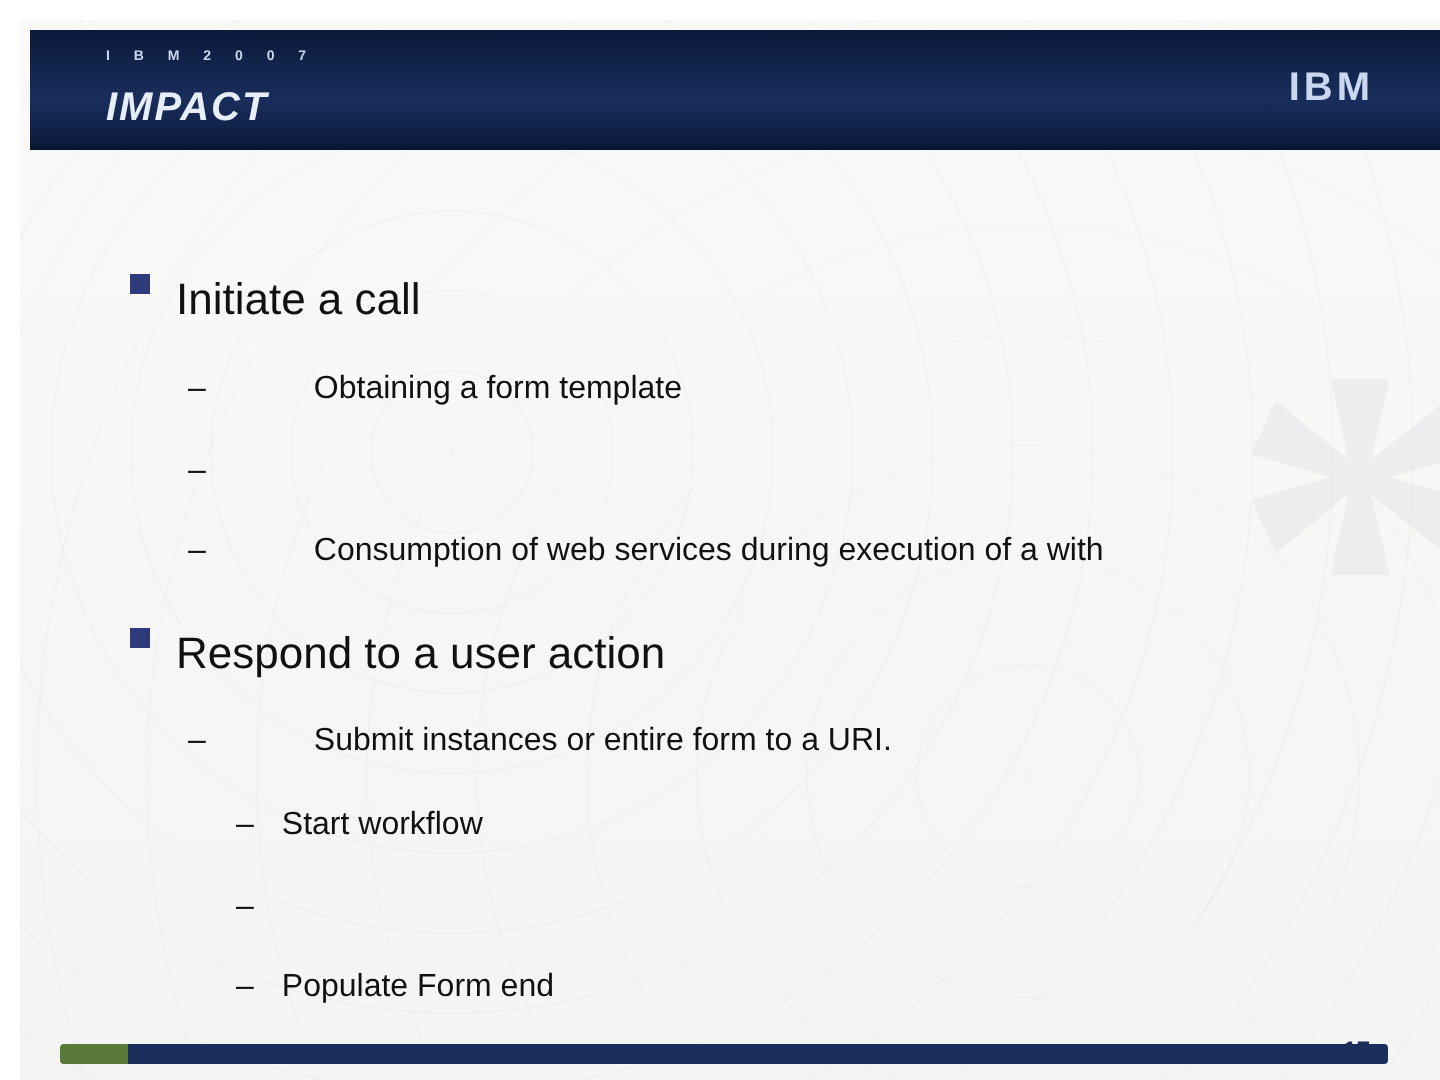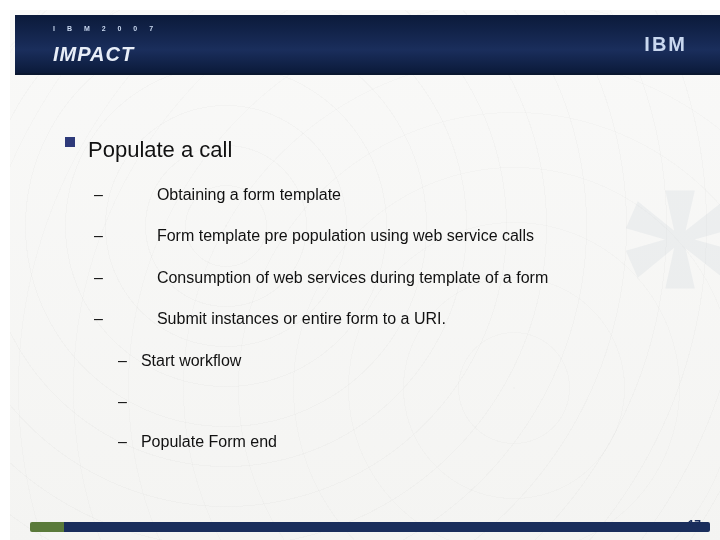--- a/index.html
+++ b/index.html
@@ -36,21 +36,21 @@
   .lvl2 .txt { font-size: 16px; color: #111; line-height: 1.35; margin-left: 40px; }
   .lvl3 { display: flex; align-items: flex-start; margin: 0 0 0 48px; }
   .lvl3 .dash { color: #111; font-size: 16px; margin: 2px 4px 0 0; flex: none; }
   .lvl3 .txt { font-size: 16px; color: #111; line-height: 1.35; text-align: center; }
   .watermark {
     position: absolute; right: -20px; top: 110px;
     font-size: 260px; font-weight: 900; color: rgba(120,140,170,0.08);
     font-family: Georgia, 'Times New Roman', serif;
   }
   .footer {
-    position: absolute; bottom: 14px; left: 20px; right: 20px; height: 22px;
+    position: absolute; bottom: 14px; left: 20px; right: 36px; height: 22px;
     display: flex; align-items: center; justify-content: flex-end;
   }
   .footer-bar {
     position: absolute; left: 0; right: 0; bottom: 4px; height: 6px;
     background: linear-gradient(90deg, #5a7a3a 0 34px, #1a2e5c 34px);
     border-radius: 2px;
   }
   .page-num {
     position: relative; z-index: 2; font-size: 12px; font-weight: bold; color: #1a2e5c;
     padding-right: 4px;
@@ -71,35 +71,38 @@
     </div>
   </div>
 
   <div class="watermark">*</div>
 
 
   <div class="content">
 
     <div class="lvl1">
       <span class="square"></span>
-      <span class="txt">Populate a call</span>
+      <span class="txt">Initiate a call</span>
     </div>
     <div class="lvl2">
       <span class="dash">–</span>
       <span class="txt">Obtaining a form template</span>
     </div>
     <div class="lvl2">
       <span class="dash">–</span>
-      <span class="txt">Form template pre population using web service calls</span>
     </div>
     <div class="lvl2">
       <span class="dash">–</span>
-      <span class="txt">Consumption of web services during template of a form</span>
+      <span class="txt">Consumption of web services during execution of a with</span>
     </div>
 
+    <div class="lvl1">
+      <span class="square"></span>
+      <span class="txt">Respond to a user action</span>
+    </div>
     <div class="lvl2">
       <span class="dash">–</span>
       <span class="txt">Submit instances or entire form to a URI.</span>
     </div>
     <div class="lvl3">
       <span class="dash">–</span>
       <span class="txt">Start workflow</span>
     </div>
     <div class="lvl3">
       <span class="dash">–</span>

